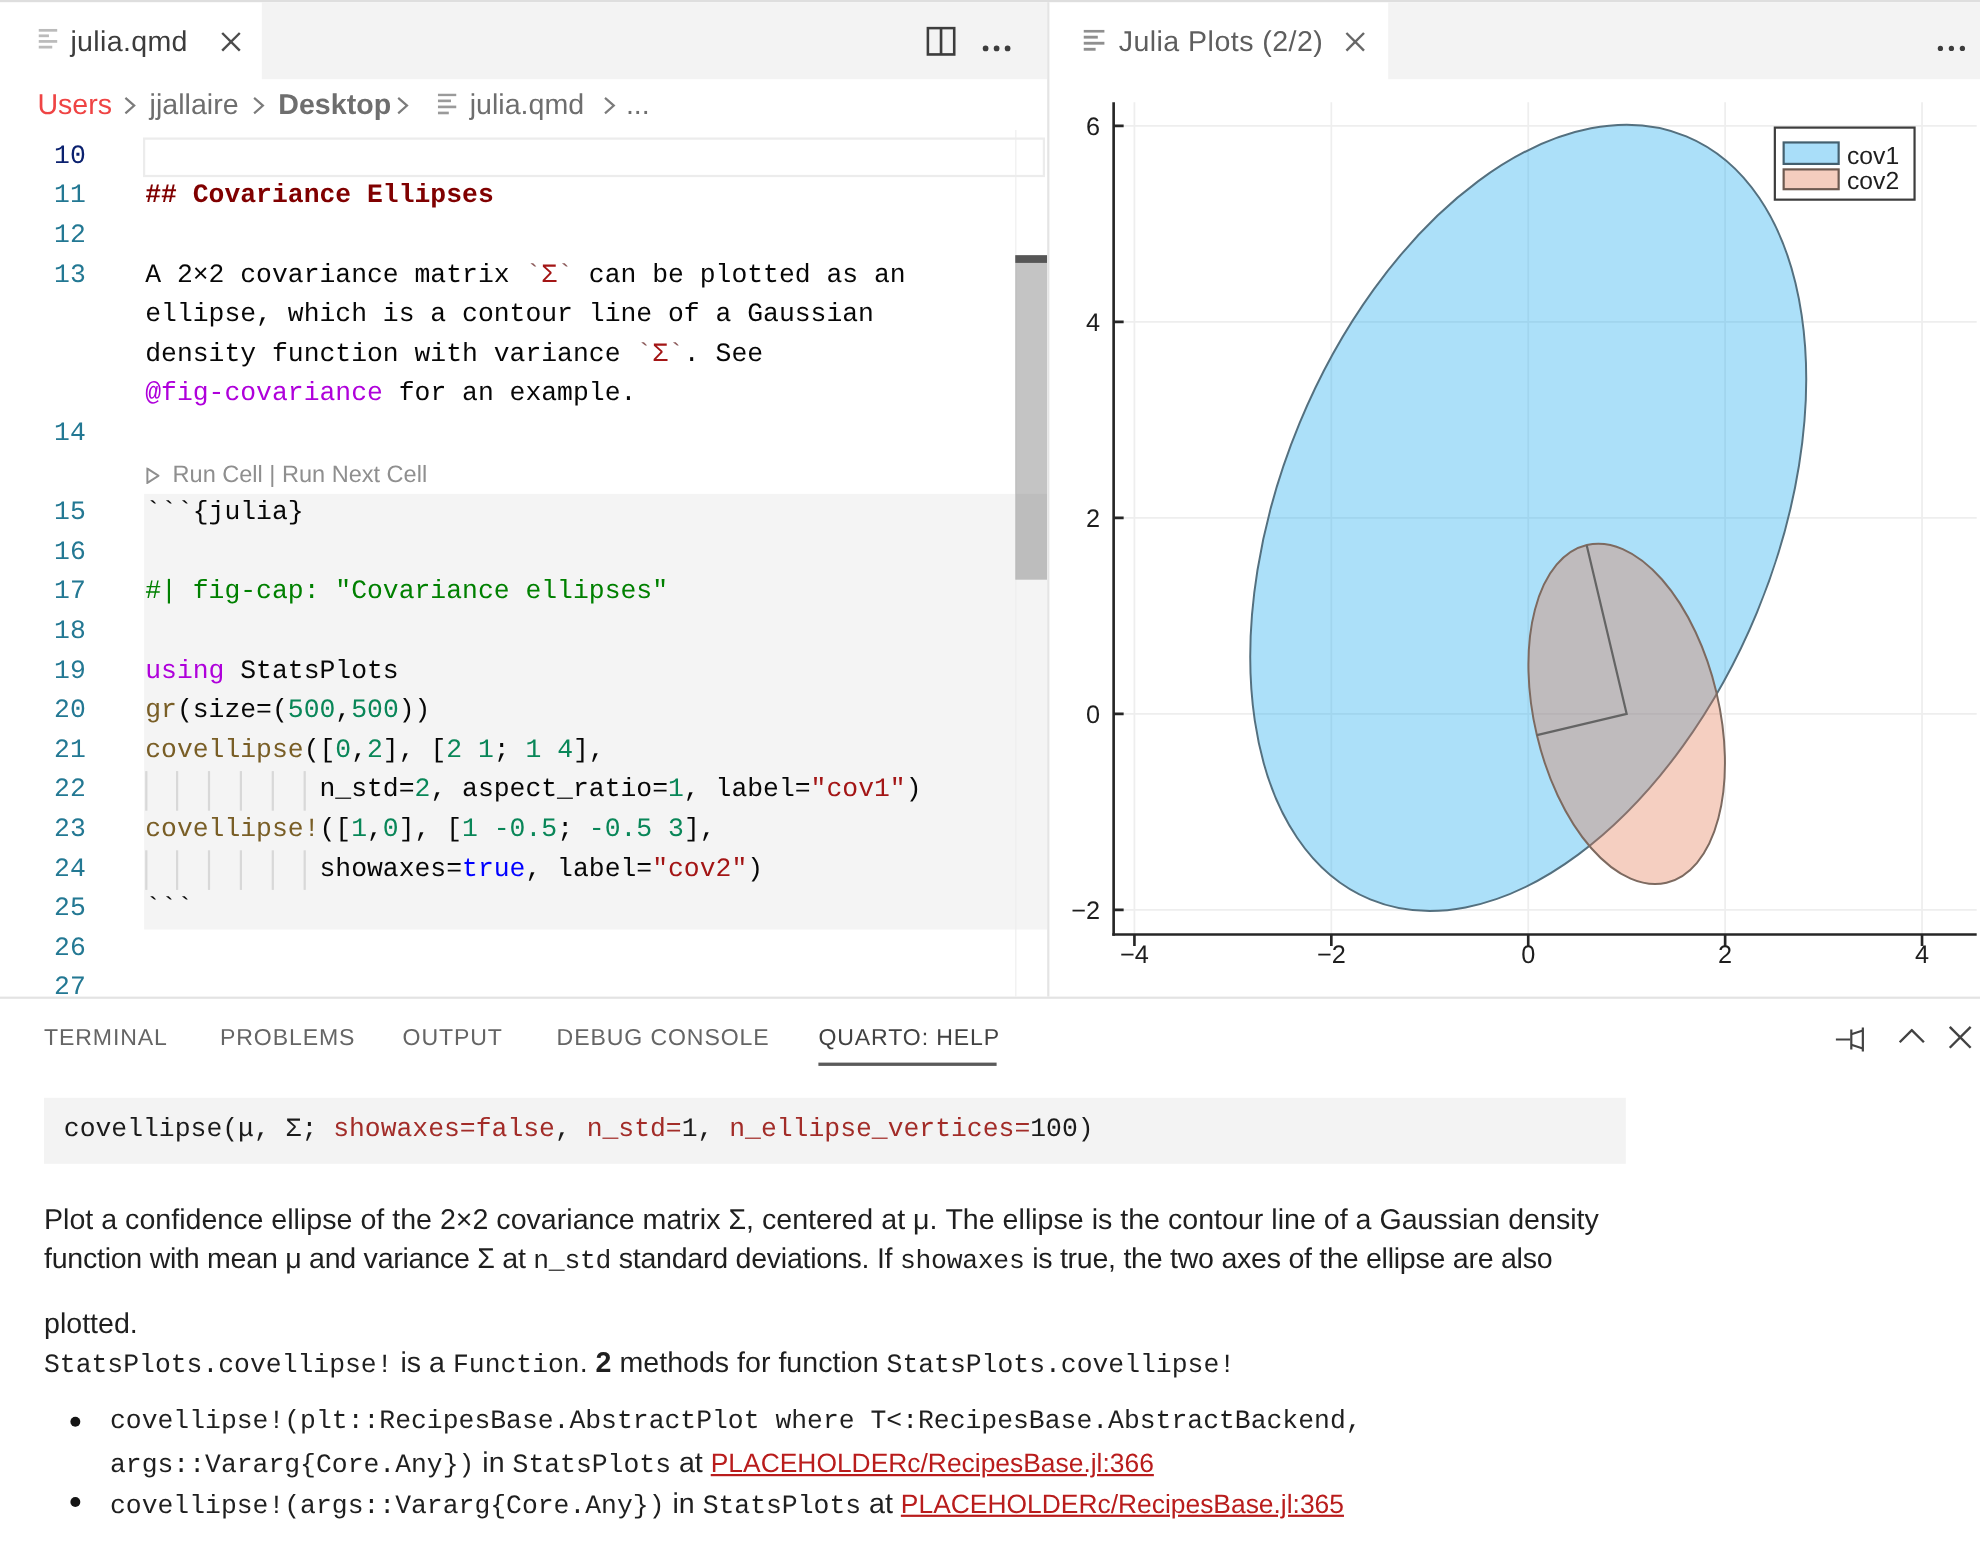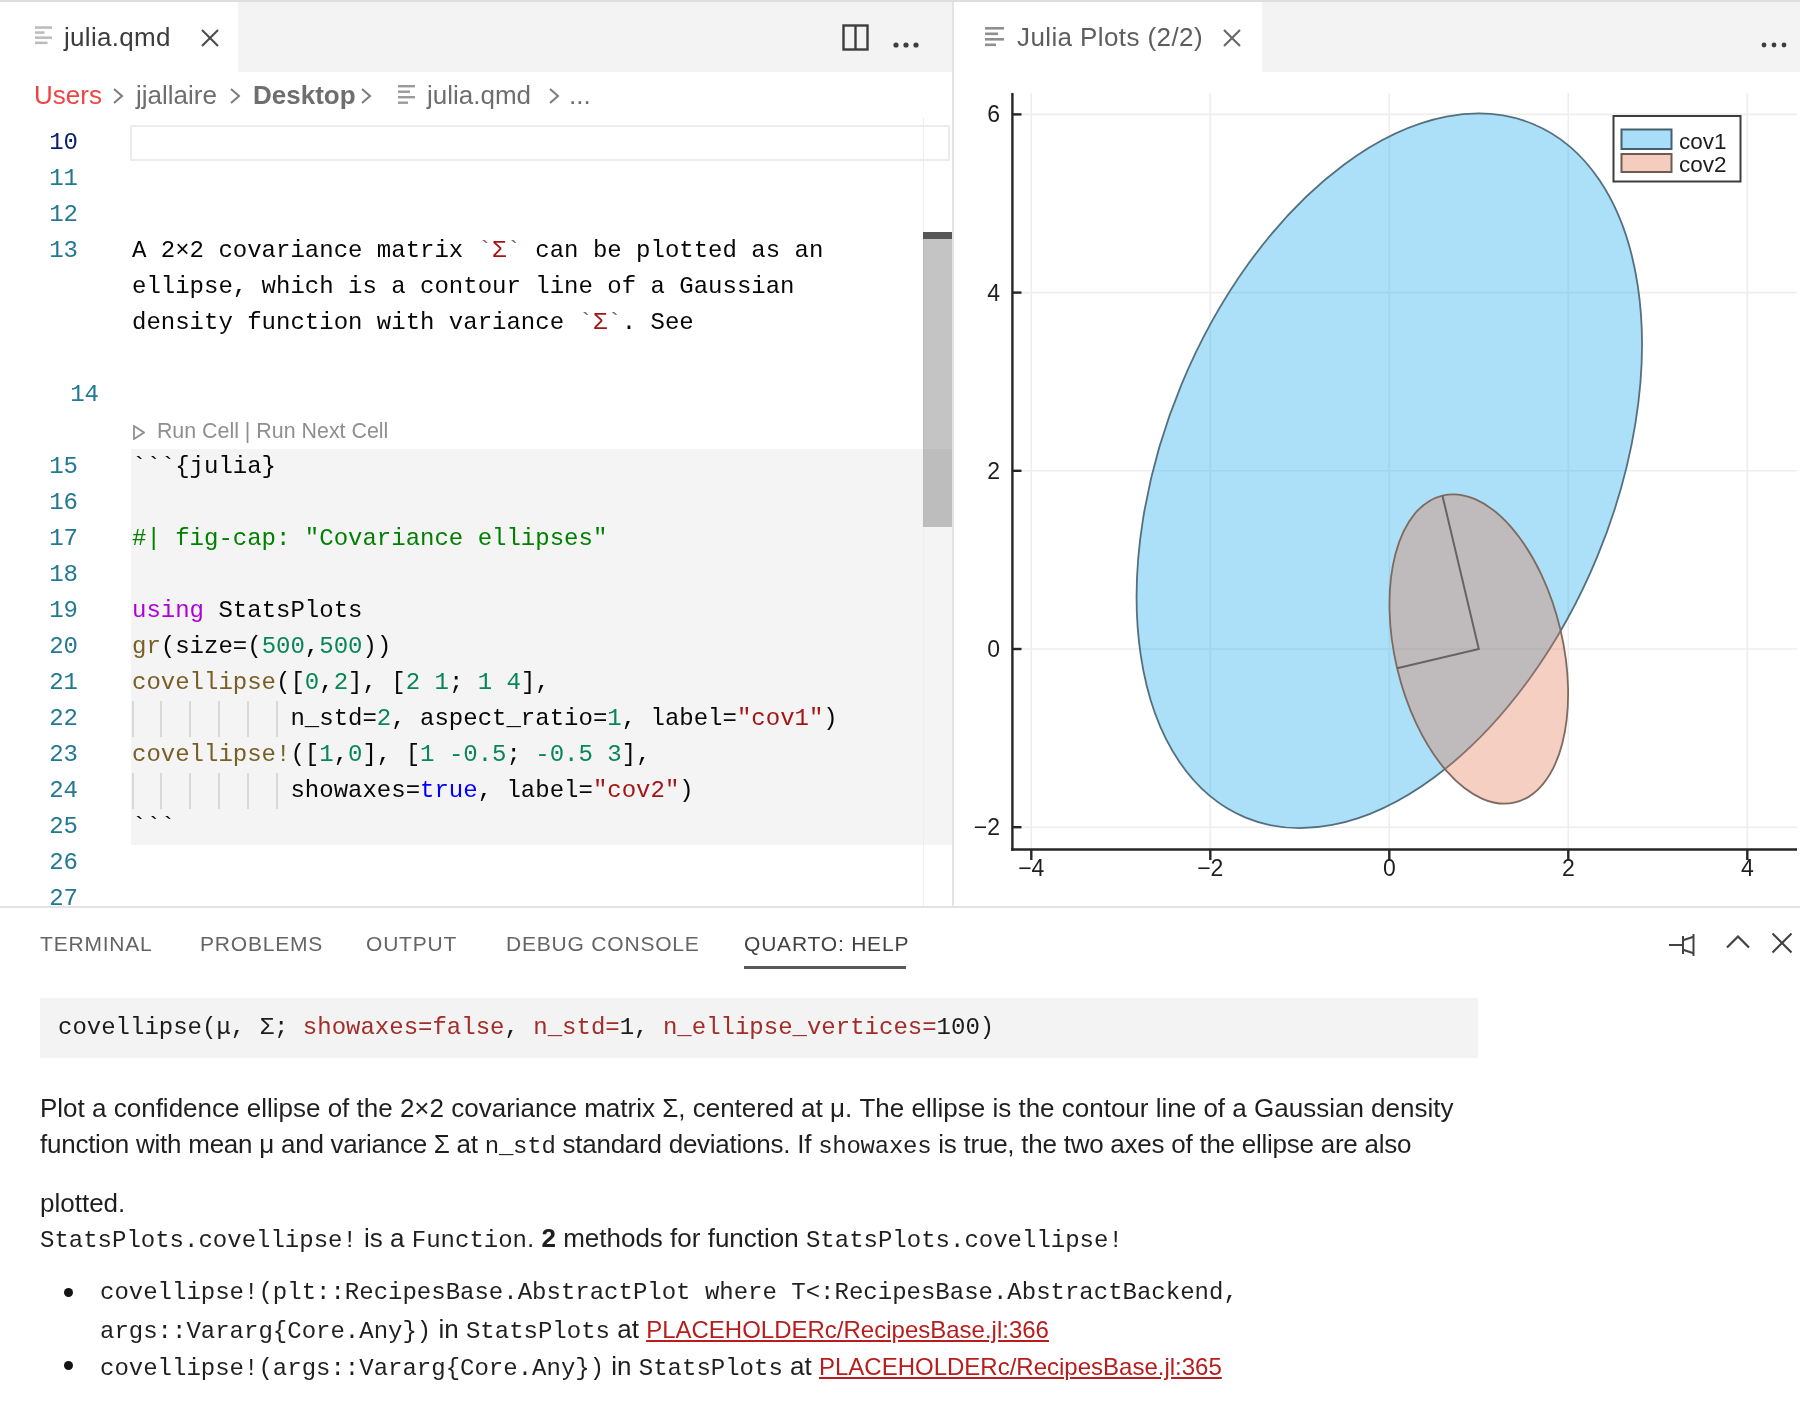--- a/index.html
+++ b/index.html
@@ -87,37 +87,39 @@
     </svg></div>
 <div class="abs" style="left:569px;top:72px;height:46px;line-height:46px;font-size:26px;color:#6e6e6e;">...</div>
 
 <div id="editor" class="abs" style="left:0;top:118px;width:952px;height:788px;overflow:hidden;">
   <div class="abs" style="left:131px;top:331px;width:821px;height:396px;background:#f4f4f4;"></div>
   <div class="abs" style="left:130px;top:7px;width:820px;height:36px;border:2px solid #ececec;box-sizing:border-box;"></div>
   <div class="g" style="top:7px;color:#0b216f;">10</div>
   <div class="g" style="top:43px;">11</div>
   <div class="g" style="top:79px;">12</div>
   <div class="g" style="top:115px;">13</div>
-  <div class="g" style="top:259px;padding-left:21px;">14</div>
+  <div class="g" style="top:259px;">14</div>
   <div class="g" style="top:331px;">15</div>
   <div class="g" style="top:367px;">16</div>
   <div class="g" style="top:403px;">17</div>
   <div class="g" style="top:439px;">18</div>
   <div class="g" style="top:475px;">19</div>
   <div class="g" style="top:511px;">20</div>
   <div class="g" style="top:547px;">21</div>
   <div class="g" style="top:583px;">22</div>
   <div class="g" style="top:619px;">23</div>
   <div class="g" style="top:655px;">24</div>
   <div class="g" style="top:691px;">25</div>
   <div class="g" style="top:727px;">26</div>
   <div class="g" style="top:763px;">27</div>
+  <div class="r" style="top:43px;"><span style="color:#800000;font-weight:bold;">## Covariance Ellipses</span></div>
   <div class="r" style="top:115px;">A 2×2 covariance matrix <span class="bt">`</span><span class="sg">Σ</span><span class="bt">`</span> can be plotted as an</div>
   <div class="r" style="top:151px;">ellipse, which is a contour line of a Gaussian</div>
   <div class="r" style="top:187px;">density function with variance <span class="bt">`</span><span class="sg">Σ</span><span class="bt">`</span>. See</div>
+  <div class="r" style="top:223px;"><span class="cp">@fig-covariance</span> for an example.</div>
   <div class="abs" style="left:132px;top:295px;height:36px;line-height:36px;font-size:21.4px;color:#8f8f8f;white-space:pre;"><svg width="13" height="15" style="vertical-align:-2px;">
         <polygon points="2,1 12,7.5 2,14" fill="none" stroke="#8f8f8f" stroke-width="1.8"></polygon>
       </svg>  Run Cell | Run Next Cell</div>
   <div class="r" style="top:331px;">```{julia}</div>
   <div class="r" style="top:403px;"><span class="cg">#| fig-cap: "Covariance ellipses"</span></div>
   <div class="r" style="top:475px;"><span class="cp">using</span> StatsPlots</div>
   <div class="r" style="top:511px;"><span class="cf">gr</span>(size=(<span class="cn">500</span>,<span class="cn">500</span>))</div>
   <div class="r" style="top:547px;"><span class="cf">covellipse</span>([<span class="cn">0</span>,<span class="cn">2</span>], [<span class="cn">2</span> <span class="cn">1</span>; <span class="cn">1</span> <span class="cn">4</span>],</div>
   <div class="r" style="top:583px;">           n_std=<span class="cn">2</span>, aspect_ratio=<span class="cn">1</span>, label=<span class="cs">"cov1"</span>)</div>
   <div class="r" style="top:619px;"><span class="cf">covellipse!</span>([<span class="cn">1</span>,<span class="cn">0</span>], [<span class="cn">1</span> <span class="cn">-0.5</span>; <span class="cn">-0.5</span> <span class="cn">3</span>],</div>

